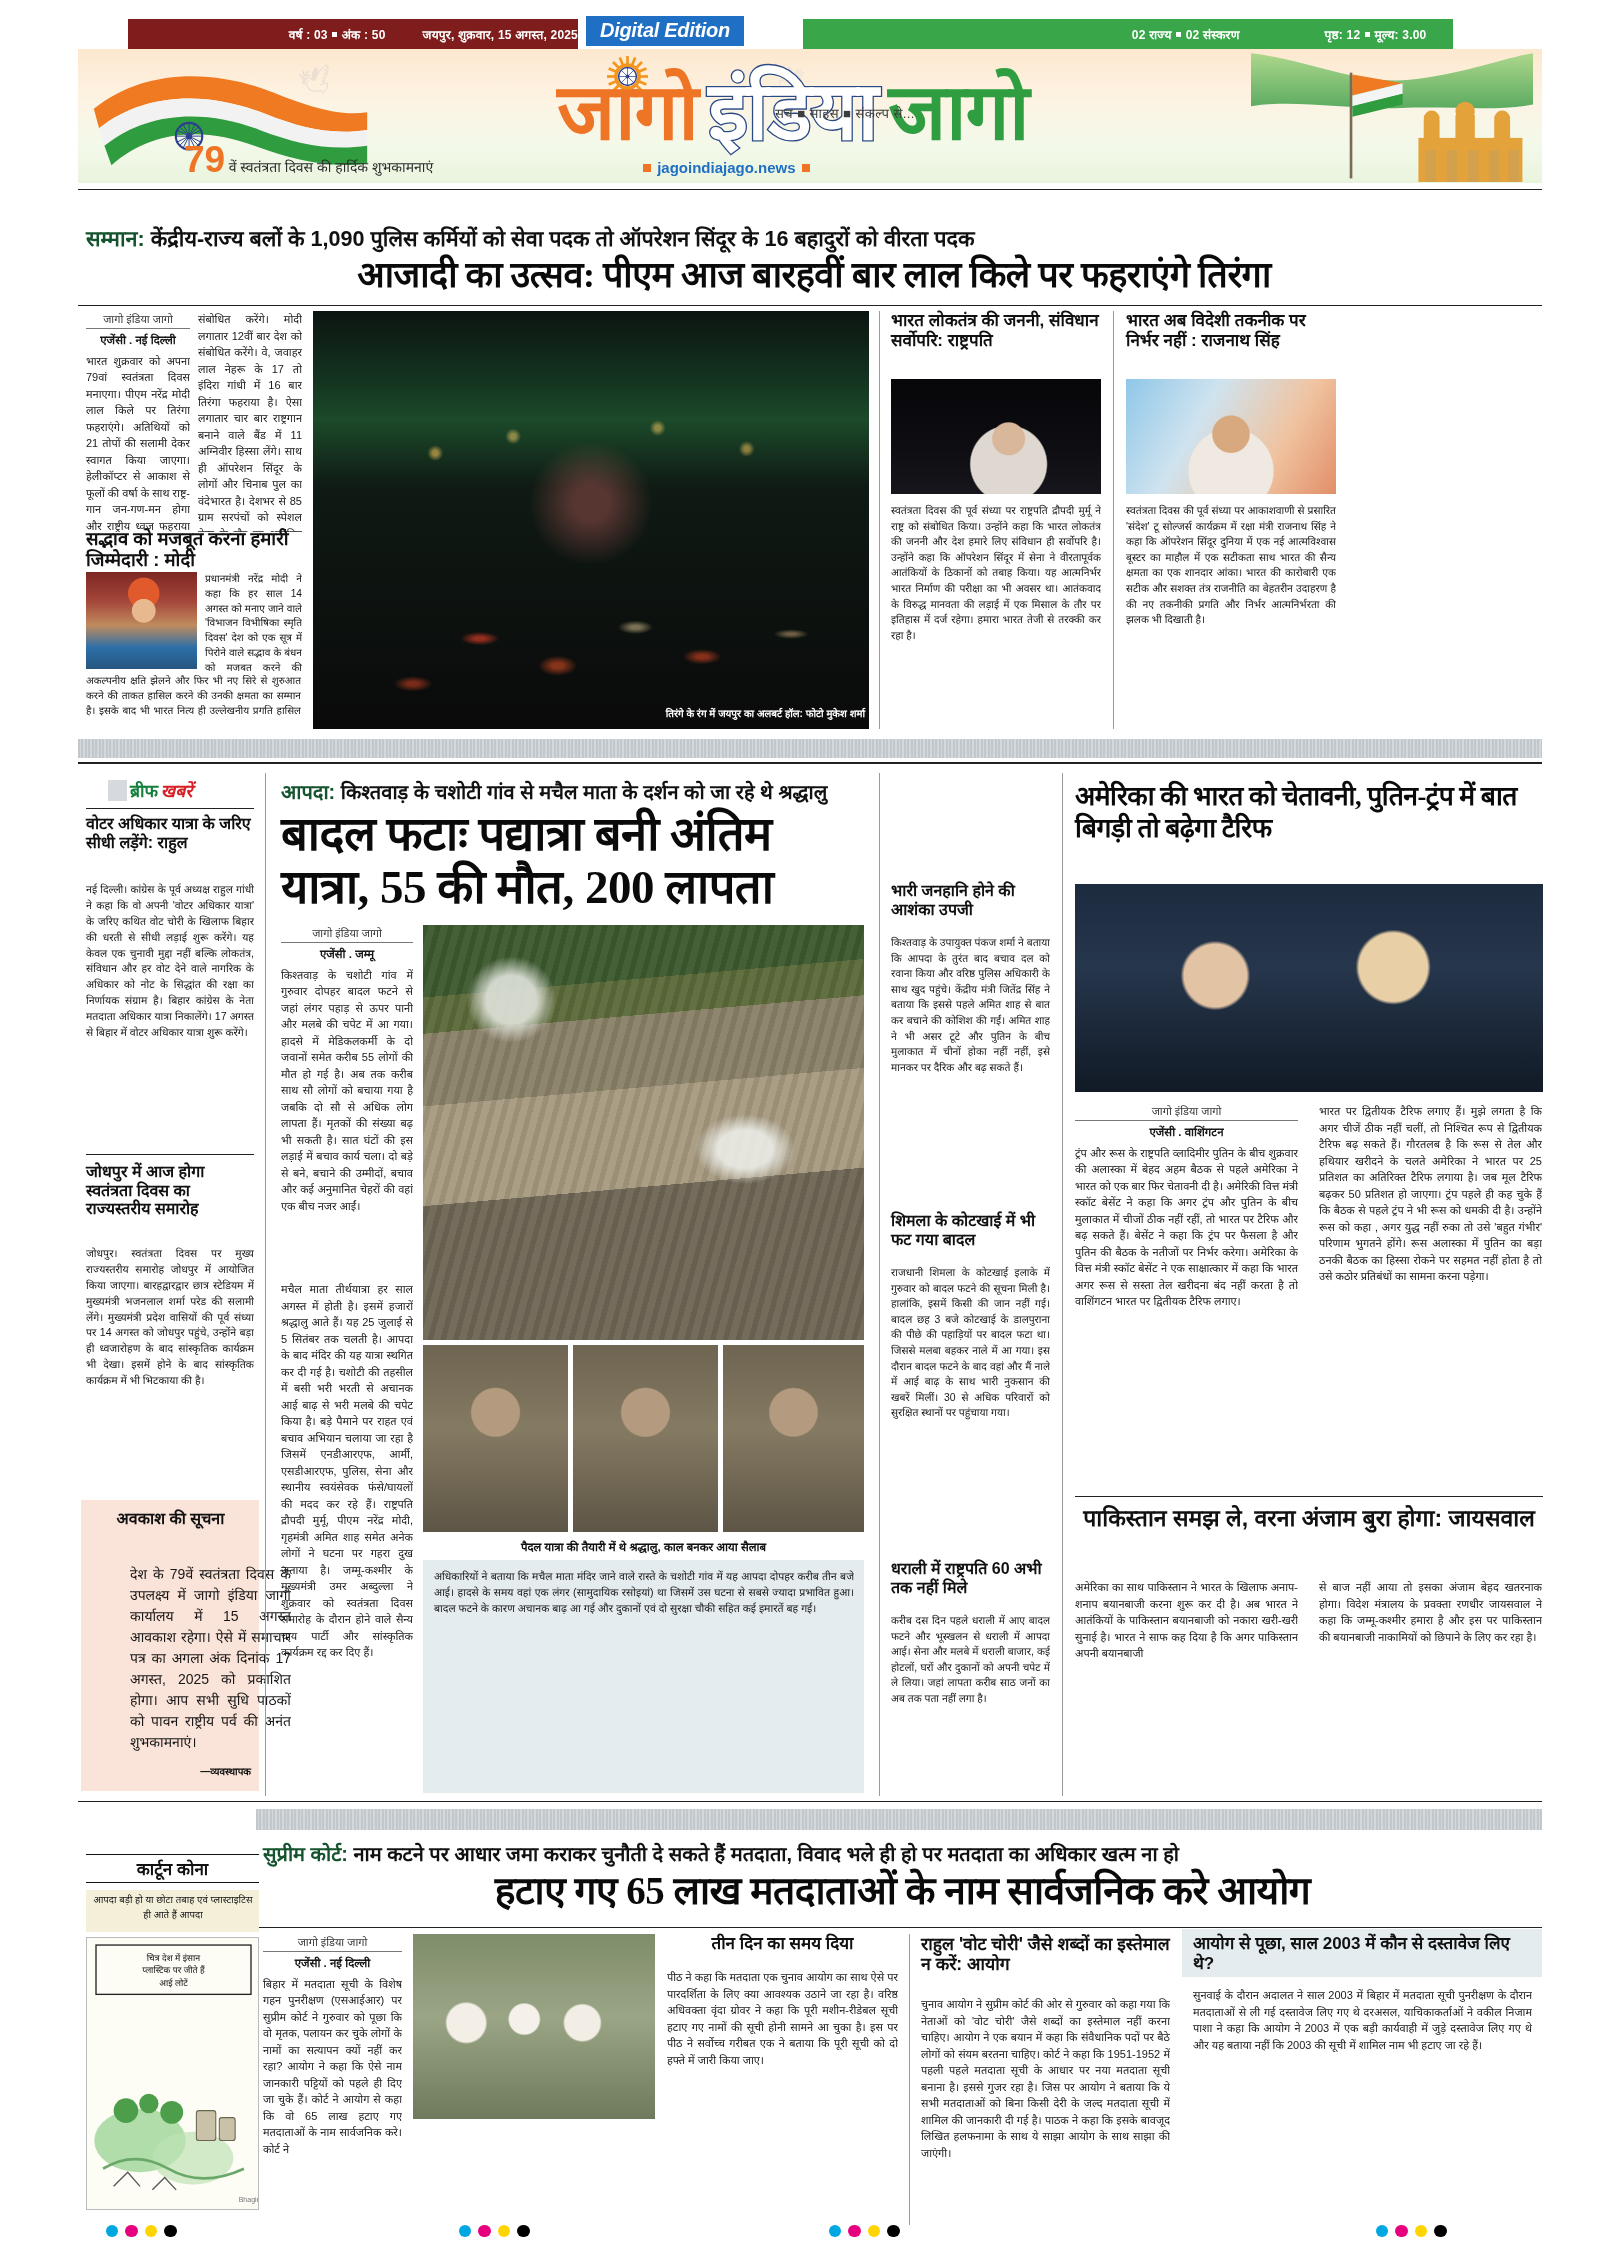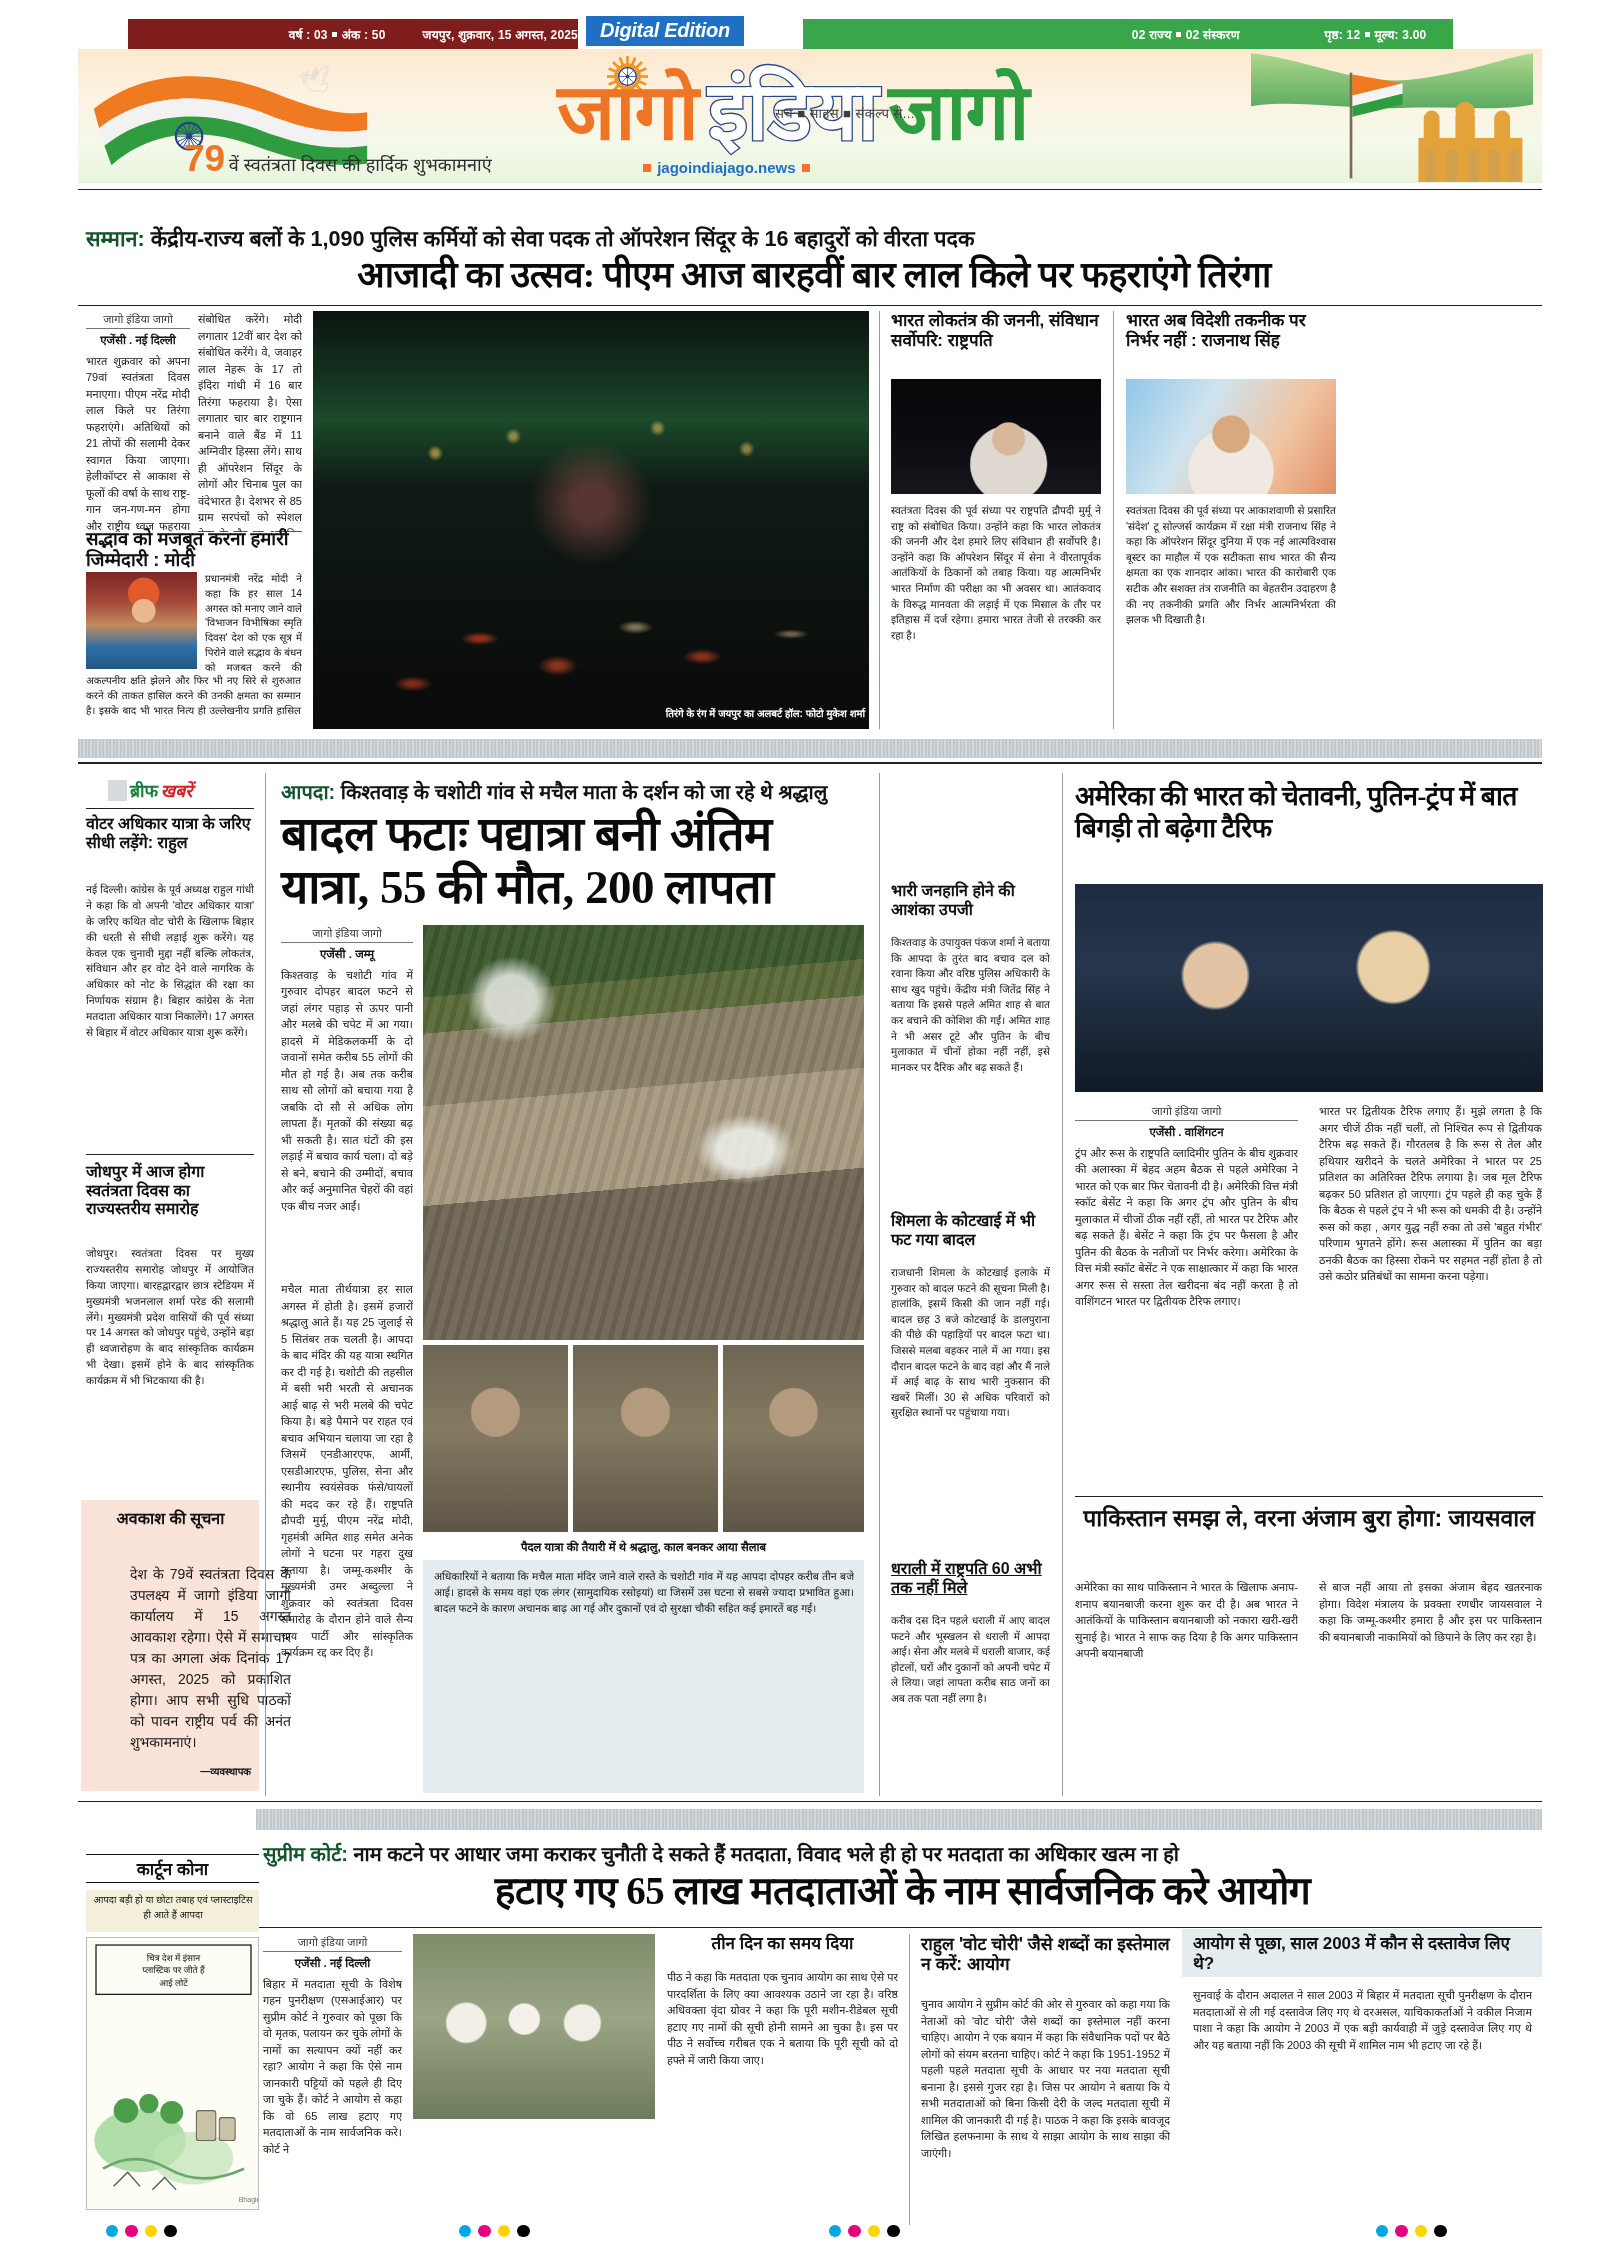--- a/index.html
+++ b/index.html
@@ -101,21 +101,21 @@
   }
   .tagline {
     position: absolute; left: 697px; top: 55px;
     font-size: 13.2px; color:#3c3c3c; letter-spacing:0.4px;
   }
   .anniv {
     position: absolute; left: 106px; bottom: 7px;
     display: flex; align-items: baseline; gap: 3.5px;
   }
   .anniv-num { font-size: 37px; font-weight: bold; color:#ee7426; line-height:.9; }
-  .anniv-txt { font-size: 18px; color:#2d2d2d; }
+  .anniv-txt { font-size: 14px; color:#2d2d2d; }
   .siteurl {
     position: absolute; left: 565px; bottom: 7px;
     font-size: 15px; font-weight: bold; color:#1f6fc4;
     display: flex; align-items: center; gap: 6.2px;
   }
   .siteurl i { display:inline-block; width:8px;height:8px;background:#ee7426;}
   .redfort {
     position:absolute; right: 8.8px; top: 3.5px; width: 282px; height: 131px;
   }
   .hline { position:absolute; height:0.9px; background:#222; }
@@ -530,21 +530,21 @@
   <div class="minihead" style="left:891px; top:882px; width:159px; font-size:16px;">भारी जनहानि होने की आशंका उपजी</div>
   <div class="body-col" style="left:891px; top:935px; width:159px; height:265px; font-size:10.4px;">
     <p>किश्तवाड़ के उपायुक्त पंकज शर्मा ने बताया कि आपदा के तुरंत बाद बचाव दल को रवाना किया और वरिष्ठ पुलिस अधिकारी के साथ खुद पहुंचे। केंद्रीय मंत्री जितेंद्र सिंह ने बताया कि इससे पहले अमित शाह से बात कर बचाने की कोशिश की गईं। अमित शाह ने भी असर टूटे और पुतिन के बीच मुलाकात में चीनों होका नहीं नहीं, इसे मानकर पर दैरिक और बढ़ सकते हैं।</p>
   </div>
 
   <div class="minihead" style="left:891px; top:1212px; width:159px; font-size:16px;">शिमला के कोटखाई में भी फट गया बादल</div>
   <div class="body-col" style="left:891px; top:1265px; width:159px; height:282px; font-size:10.4px;">
     <p>राजधानी शिमला के कोटखाई इलाके में गुरुवार को बादल फटने की सूचना मिली है। हालांकि, इसमें किसी की जान नहीं गई। बादल छह 3 बजे कोटखाई के डालपुराना की पीछे की पहाड़ियों पर बादल फटा था। जिससे मलबा बहकर नाले में आ गया। इस दौरान बादल फटने के बाद वहां और मैं नाले में आई बाढ़ के साथ भारी नुकसान की खबरें मिलीं। 30 से अधिक परिवारों को सुरक्षित स्थानों पर पहुंचाया गया।</p>
   </div>
 
-  <div class="minihead" style="left:891px; top:1560px; width:159px; font-size:16px;text-decoration:underline;">धराली में राष्ट्रपति 60 अभी तक नहीं मिले</div>
+  <div class="minihead" style="left:891px; top:1560px; width:159px; font-size:16px;">धराली में राष्ट्रपति 60 अभी तक नहीं मिले</div>
   <div class="body-col" style="left:891px; top:1613px; width:159px; height:176px; font-size:10.4px;">
     <p>करीब दस दिन पहले धराली में आए बादल फटने और भूस्खलन से धराली में आपदा आई। सेना और मलबे में धराली बाजार, कई होटलों, घरों और दुकानों को अपनी चपेट में ले लिया। जहां लापता करीब साठ जनों का अब तक पता नहीं लगा है।</p>
   </div>
 
   <div class="vline" style="left:1062px; top:773px; height:1023px;"></div>
 
   <div class="mainhead" style="left:1075px; top:780px; width:468px; font-size:26.5px; line-height:1.22;">अमेरिका की भारत को चेतावनी, पुतिन-ट्रंप में बात बिगड़ी तो बढ़ेगा टैरिफ</div>
 
   <div class="photo" style="left:1075px; top:884px; width:468px; height:208px;">
     <div class="ph-trump"></div>

